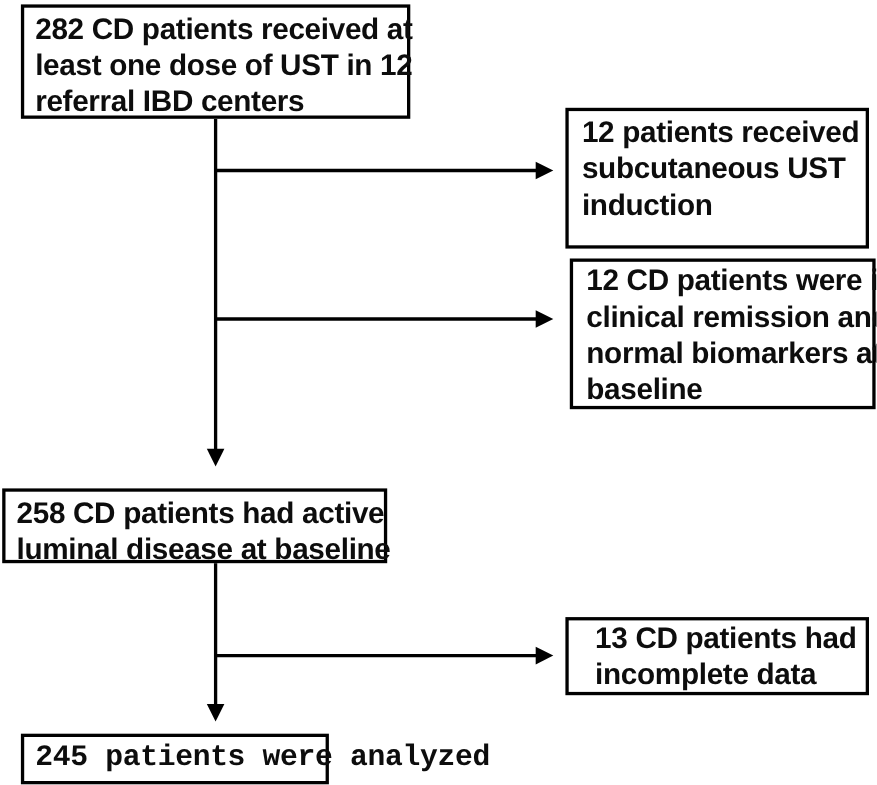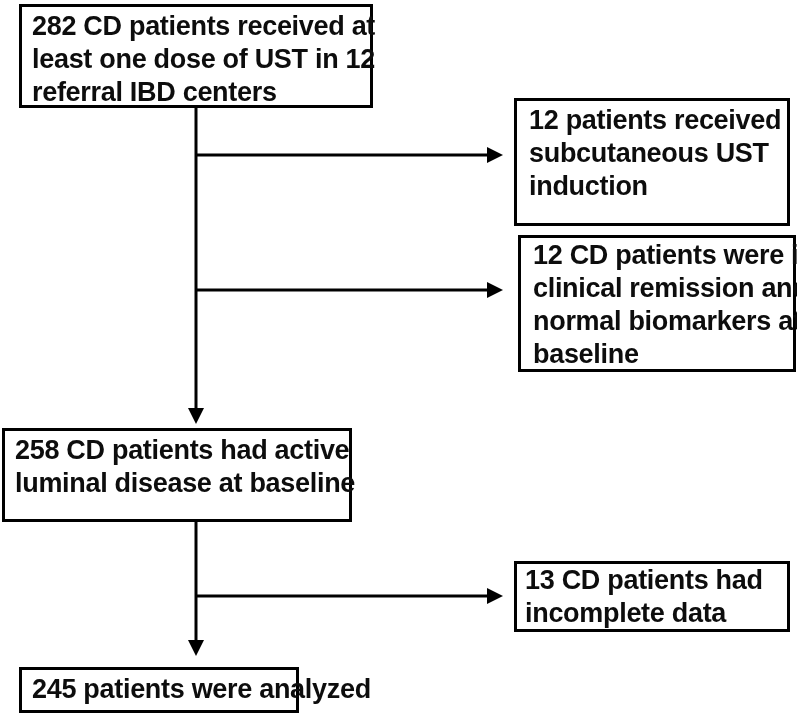--- a/index.html
+++ b/index.html
@@ -23,23 +23,23 @@
     color: #0d0d0d;
     font-size: 27px;
     font-weight: 700;
     line-height: 33px;
     letter-spacing: -0.3px;
     white-space: pre;
   }
   #box-enrolled        { left: 19px;  top: 4px;   width: 354px; height: 104px; padding: 3px 8px 0 10px; }
   #box-sc-induction    { left: 514px; top: 98px;  width: 276px; height: 128px; padding: 3px 6px 0 12px; }
   #box-remission       { left: 518px; top: 235px; width: 278px; height: 137px; padding: 1px 6px 0 12px; }
-  #box-active-luminal  { left: 2px;   top: 428px; width: 350px; height: 94px;  padding: 3px 4px 0 10px; }
-  #box-incomplete-data { left: 514px; top: 561px; width: 276px; height: 71px;  padding: 0 6px 0 8px; }
-  #box-analyzed        { left: 19px;  top: 667px; width: 280px; height: 46px;  padding: 3px 6px 0 10px; }
+  #box-active-luminal  { left: 2px;   top: 444px; width: 350px; height: 68px;  padding: 3px 4px 0 10px; }
+  #box-incomplete-data { left: 514px; top: 561px; width: 276px; height: 71px;  padding: 0 6px 0 24px; }
+  #box-analyzed        { left: 19px;  top: 667px; width: 280px; height: 46px;  padding: 3px 6px 0 10px; font-family: Liberation Mono, monospace; }
   #arrow-layer {
     position: absolute;
     left: 0; top: 0;
     width: 797px;
     height: 714px;
   }
   #arrow-layer path { stroke: #000000; fill: none; }
   #arrow-layer path.head { stroke: none; fill: #000000; }
 </style>
 </head>

